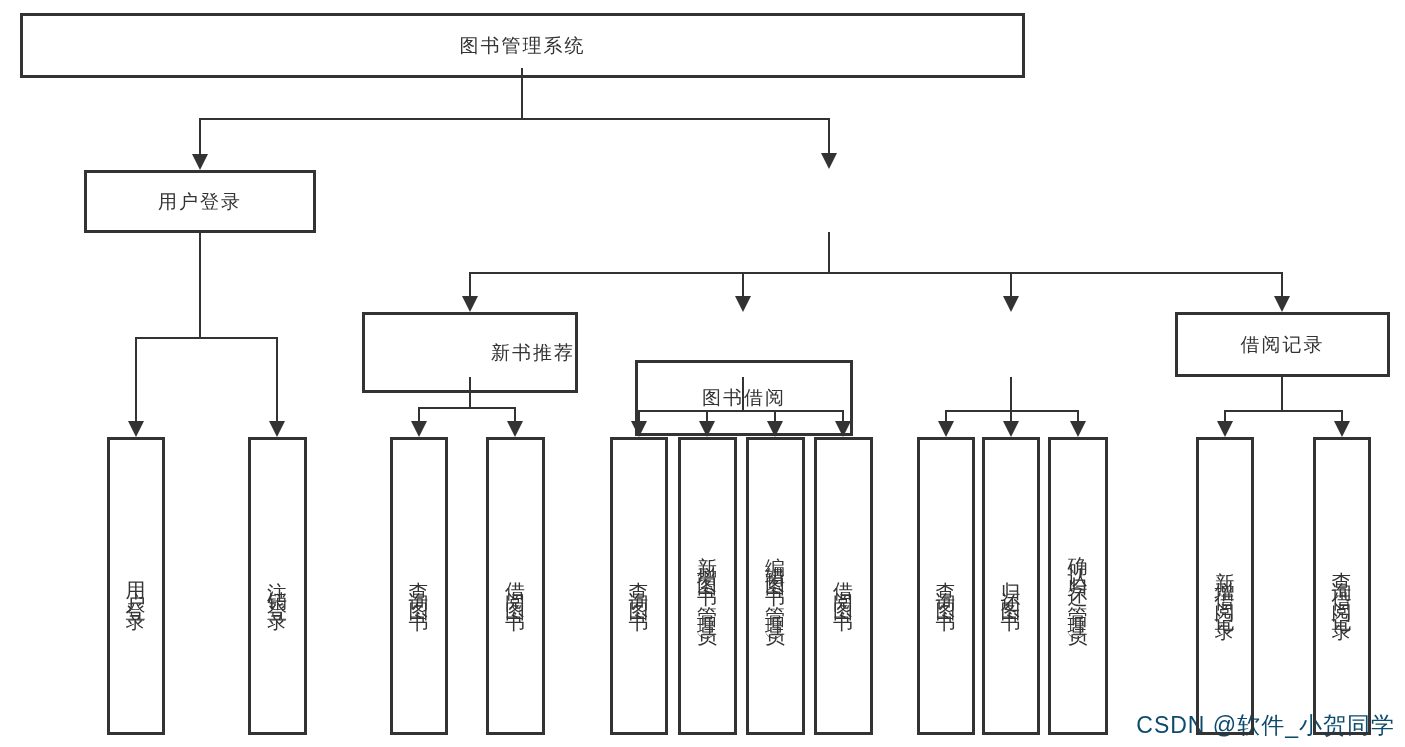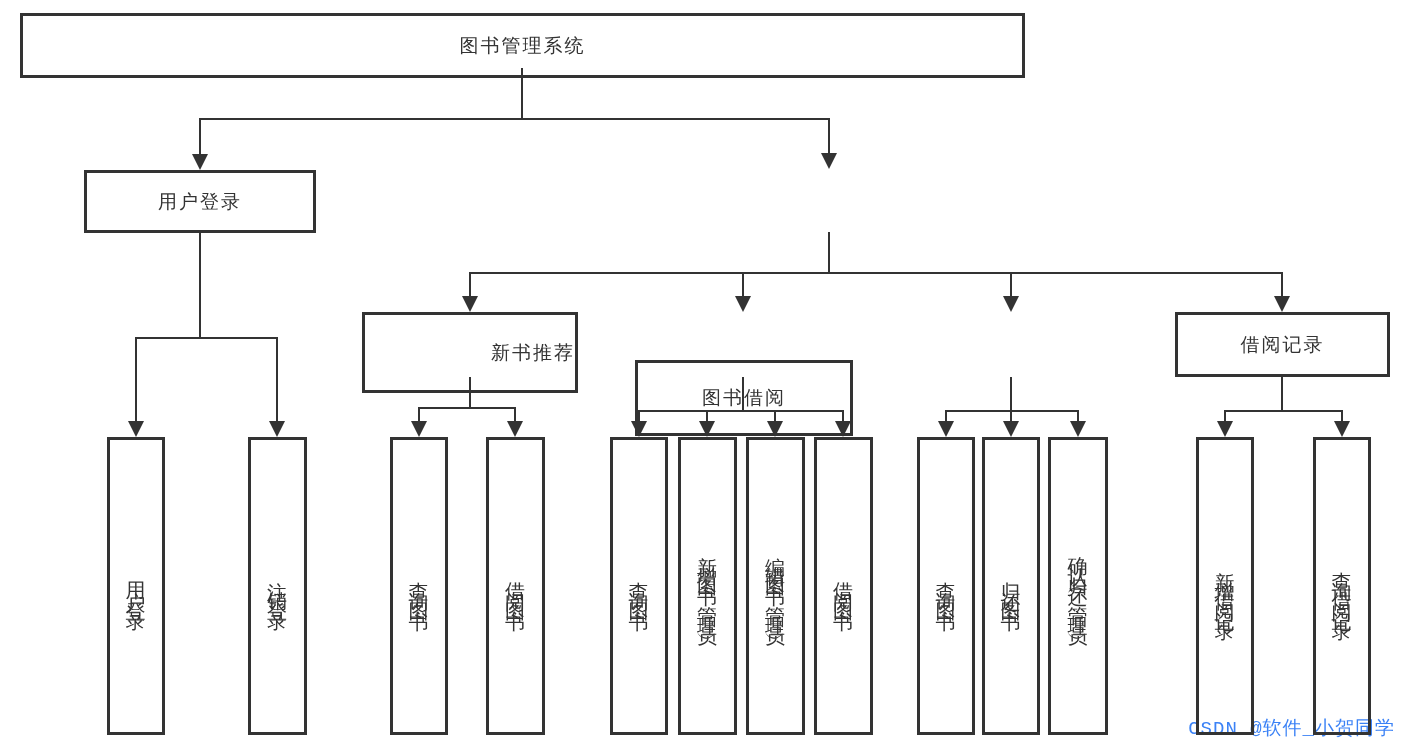--- a/index.html
+++ b/index.html
@@ -52,26 +52,25 @@
     width: 0; height: 0;
     border-left: 8px solid transparent;
     border-right: 8px solid transparent;
     border-top: 16px solid #333333;
     z-index: 1;
   }
   #watermark {
     position: absolute;
     right: 10px;
     bottom: 6px;
-    font-size: 19px;
-    color: #3b82f6;
+    font-size: 23px;
+    color: #0c4a6e;
     letter-spacing: 1px;
     z-index: 0;
     white-space: nowrap;
-    font-family: Liberation Mono, monospace;
   }
 </style>
 </head>
 <body>
 
 <div id="canvas">
 
   <div id="watermark">CSDN @软件_小贺同学</div>
 
   <div class="hbox" style="left:20px; top:13px; width:1005px; height:65px;">

